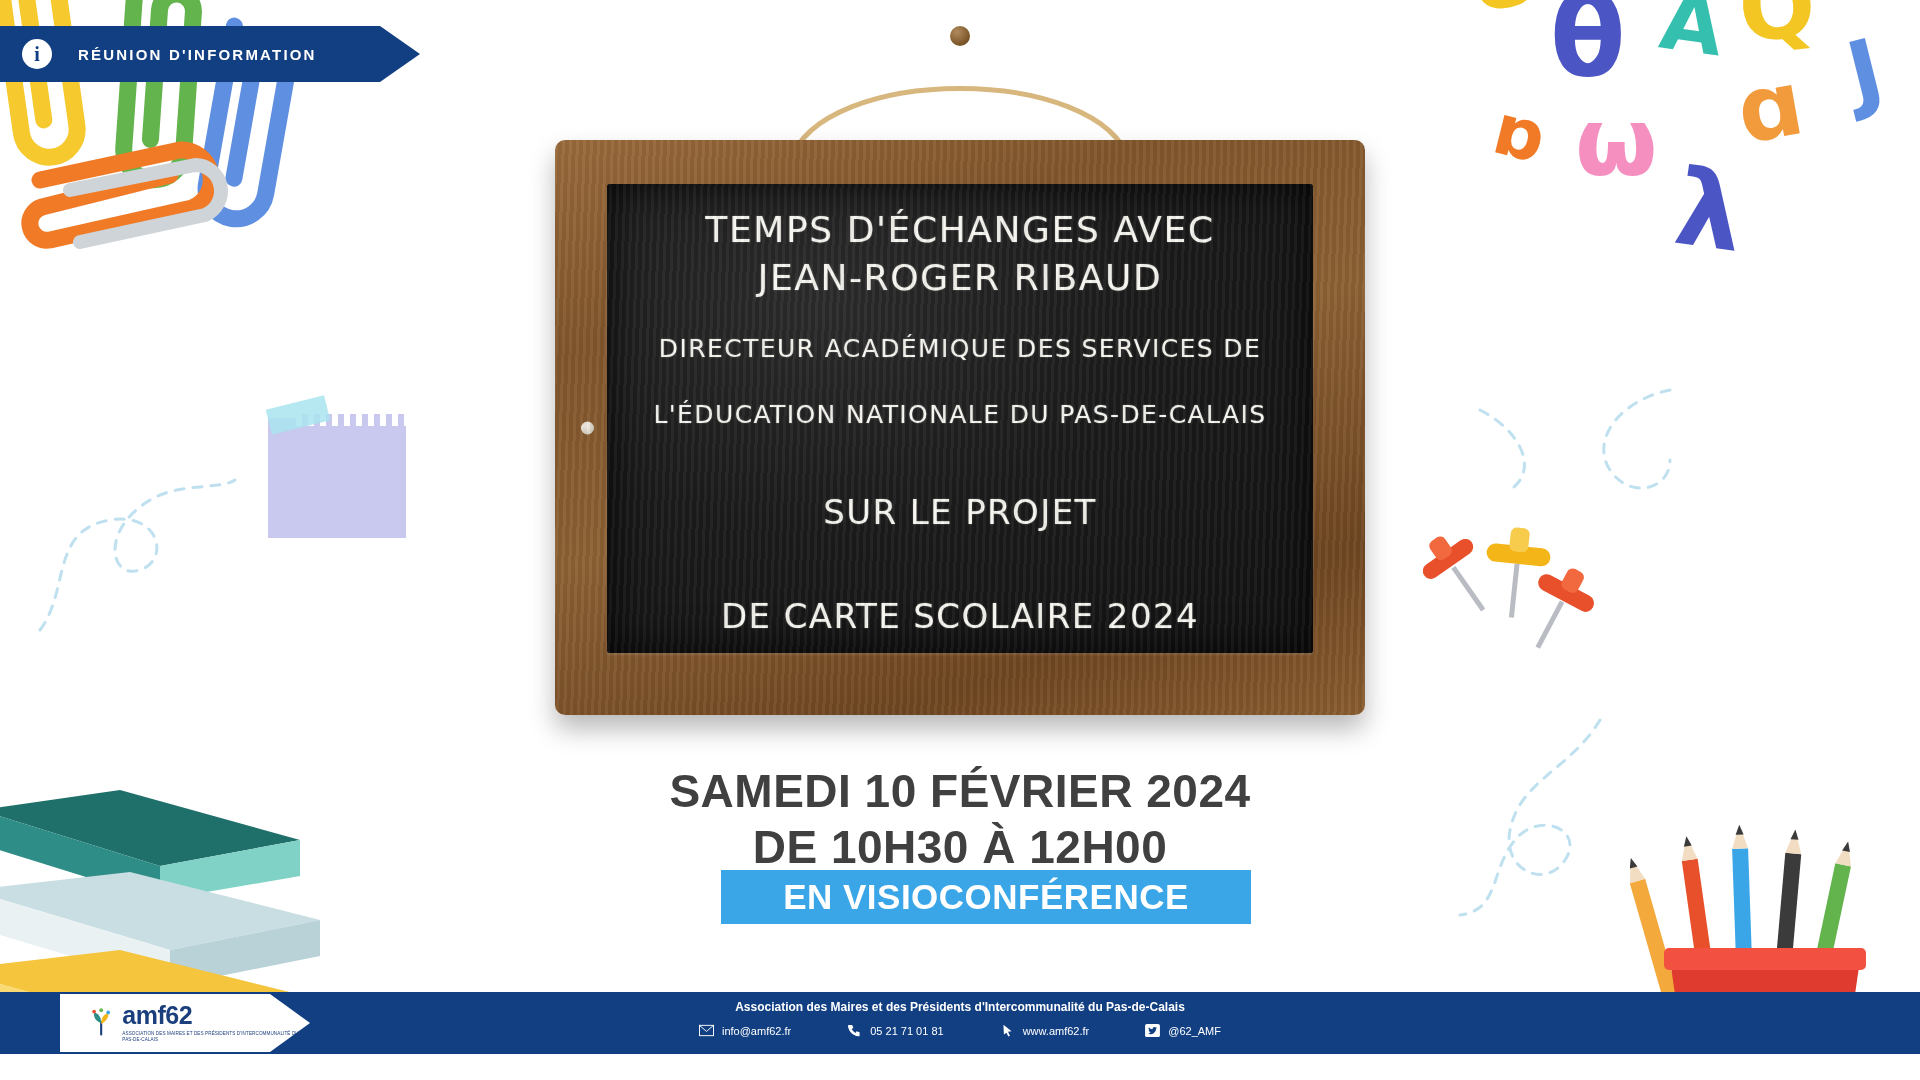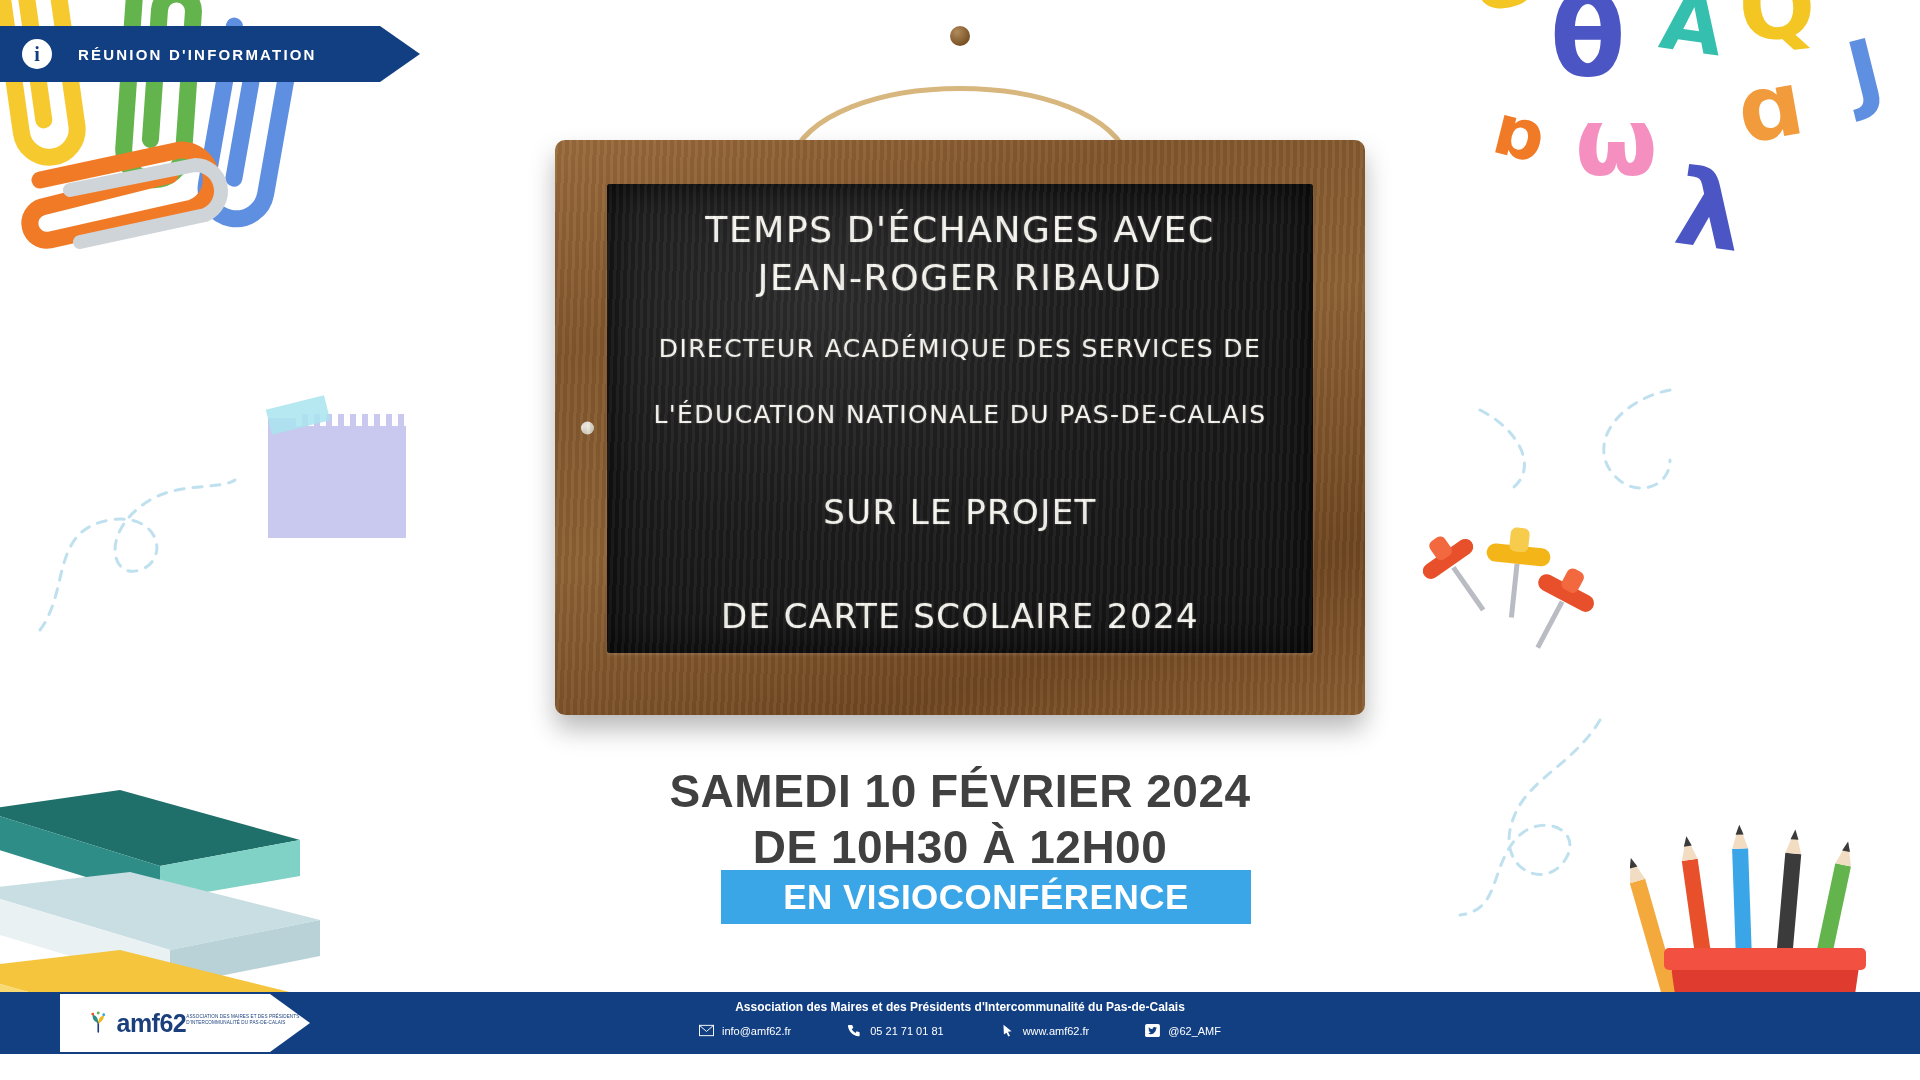--- a/index.html
+++ b/index.html
@@ -282,21 +282,21 @@
   }
   .amf-badge .content {
     position: relative;
     display: flex;
     align-items: center;
     height: 100%;
     padding-left: 28px;
     gap: 8px;
   }
   .amf-logo-mark { width: 30px; height: 34px; }
-  .amf-text { display: flex; flex-direction: row; }
+  .amf-text { display: flex; flex-direction: column; }
   .amf-name { color: #1b3f7d; font-size: 25px; font-weight: bold; letter-spacing: -.5px; line-height: 1;}
   .amf-name .num { color: #1b3f7d; }
   .amf-sub { color: #1b3f7d; font-size: 4.6px; line-height: 1.35; margin-top: 3px; letter-spacing: .1px;}
 </style>
 </head>
 <body>
 
 <div id="poster">
 
   <svg class="swirl" style="left:30px; top:470px;" width="220" height="180" viewBox="0 0 220 180">

